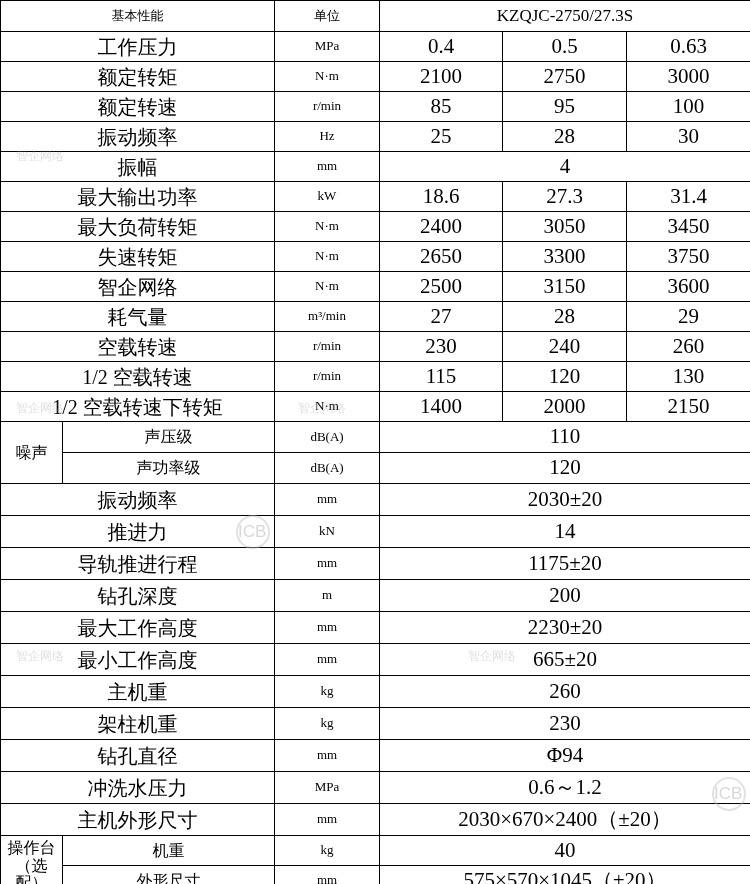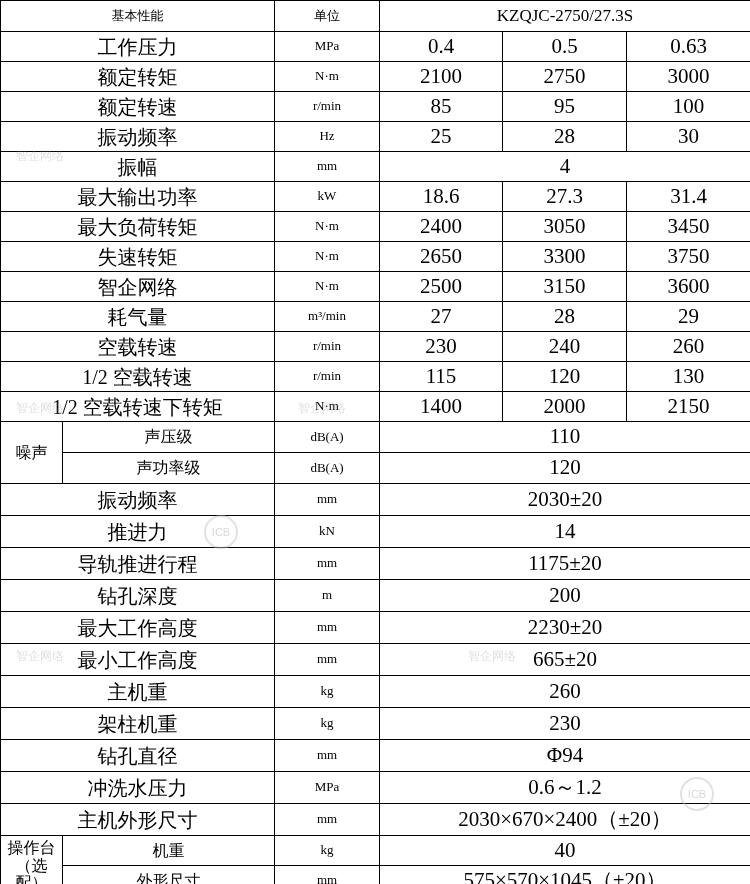--- a/index.html
+++ b/index.html
@@ -64,25 +64,26 @@
     user-select: none;
   }
   .wm-circle {
     position: absolute;
     pointer-events: none;
     width: 30px;
     height: 30px;
     border-radius: 50%;
     border: 2px solid rgba(190,190,190,0.45);
     color: rgba(190,190,190,0.6);
-    font-size: 11px;
+    font-size: 17px;
     font-family: "Liberation Sans", sans-serif;
     line-height: 30px;
-    text-align: center;
+    text-align: left;
     user-select: none;
+    margin-left: 32px;
   }
   #wm-layer {
     position: absolute;
     left: 8px;
     top: 0;
     width: 750px;
     height: 884px;
     z-index: 5;
   }
   .tbl-wrap {

